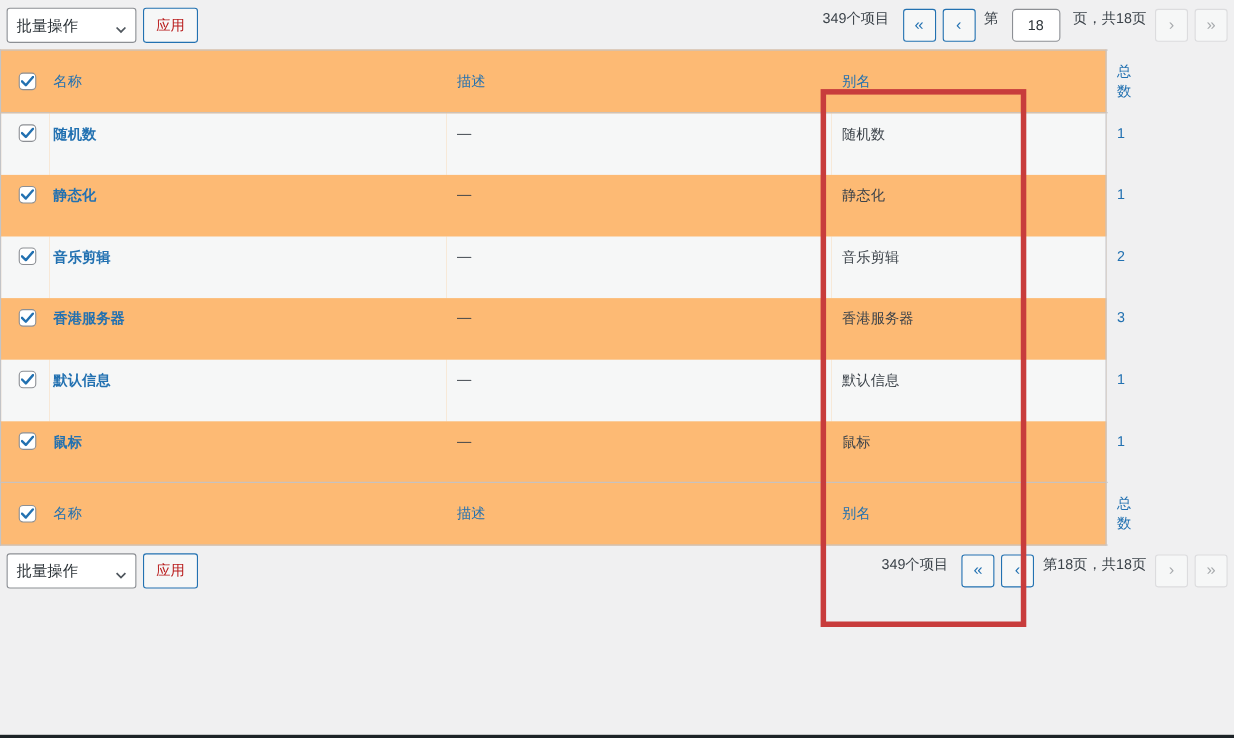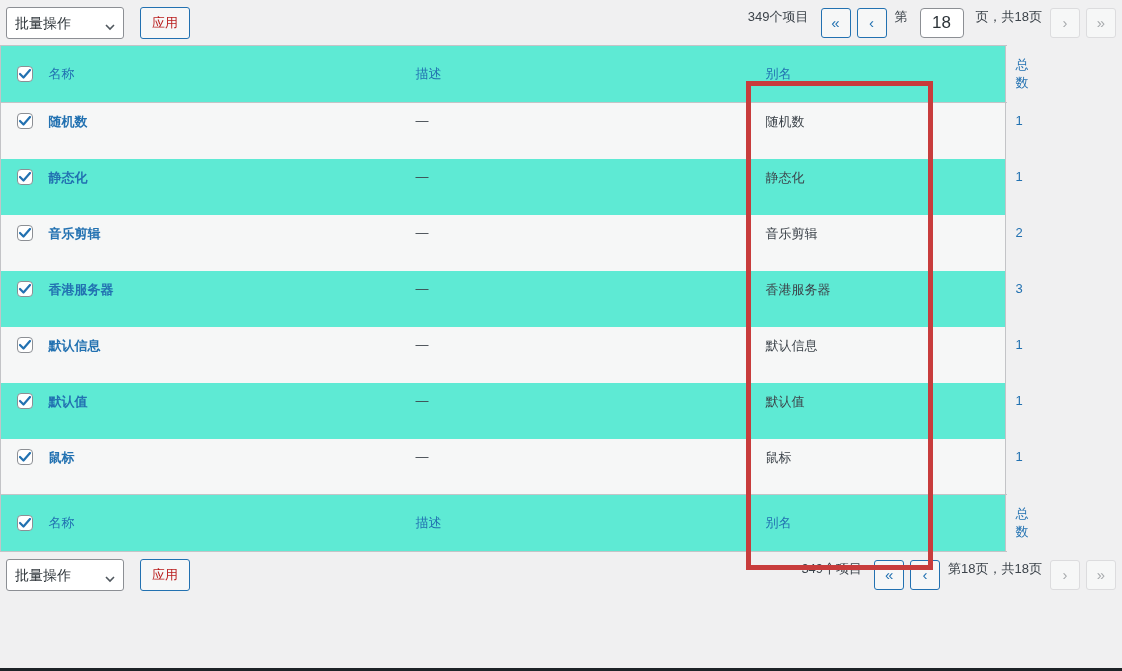--- a/index.html
+++ b/index.html
@@ -15,21 +15,21 @@
 
   
   .tablenav {
     height:45px;
     display:flex;
     justify-content:space-between;
     align-items:center;
     padding:0 6px;
   }
   .tablenav.bottom { height:45px; align-items:center; }
-  .nav-left { display:flex; align-items:center; gap:16px;justify-content:center; }
+  .nav-left { display:flex; align-items:center; gap:6px;justify-content:center; }
   .nav-right { display:flex; align-items:flex-start; gap:6px; }
 
   .select-wrap { position:relative; display:inline-block; }
   select.bulk-select {
     -webkit-appearance:none; appearance:none;
     height:32px; min-width:118px;
     padding:0 30px 0 8px;
     border:1px solid #8c8f94;
     border-radius:3px;
     background:#fff;
@@ -68,32 +68,32 @@
     padding:0 4px;
   }
   .pg-btn.enabled { border:1px solid #2271b1; background:#f6f7f7; color:#2271b1; }
   .pg-btn.disabled { border:1px solid #dcdcde; background:#f6f7f7; color:#a7aaad; cursor:default; }
   .paging-text { color:#3c434a; white-space:nowrap; margin:0 2px; }
   .current-page-input {
     width:44px; height:30px;
     border:1px solid #8c8f94;
     border-radius:4px;
     text-align:center;
-    font-size:17px;
+    font-size:13px;
     color:#2c3338;
     margin:0 4px;
     font-family:"Liberation Sans", sans-serif;
     background:#fff;
   }
 
   
   table.list-table {
     width:908px;
     border-collapse:collapse;
-    background:#5eead4;
+    background:#fdba74;
     table-layout:fixed;
     border:1px solid #c3c4c7;
   }
   .list-table thead th { border-bottom:1px solid #c3c4c7; }
   .list-table tfoot th { border-top:1px solid #c3c4c7; }
   .list-table th {
     text-align:left;
     font-weight:normal;
     padding:10px;
     font-size:13px;
@@ -264,33 +264,20 @@
               <polyline points="1,5 4.5,8.5 11,1" fill="none" stroke="#2271b1" stroke-width="2.2" stroke-linecap="round" stroke-linejoin="round"></polyline>
             </svg>
       </span>
     </td>
     <td class="col-name"><a class="row-title">默认信息</a></td>
     <td><span class="desc-dash">—</span></td>
     <td><span>默认信息</span></td>
     <td class="col-count"><a class="count-link">1</a></td>
   </tr>
 
-  <tr>
-    <td class="check-col">
-      <span class="checkbox">
-        <svg width="12" height="10" viewBox="0 0 12 10">
-              <polyline points="1,5 4.5,8.5 11,1" fill="none" stroke="#2271b1" stroke-width="2.2" stroke-linecap="round" stroke-linejoin="round"></polyline>
-            </svg>
-      </span>
-    </td>
-    <td class="col-name"><a class="row-title">默认值</a></td>
-    <td><span class="desc-dash">—</span></td>
-    <td><span>默认值</span></td>
-    <td class="col-count"><a class="count-link">1</a></td>
-  </tr>
 
   <tr>
     <td class="check-col">
       <span class="checkbox">
         <svg width="12" height="10" viewBox="0 0 12 10">
               <polyline points="1,5 4.5,8.5 11,1" fill="none" stroke="#2271b1" stroke-width="2.2" stroke-linecap="round" stroke-linejoin="round"></polyline>
             </svg>
       </span>
     </td>
     <td class="col-name"><a class="row-title">鼠标</a></td>

